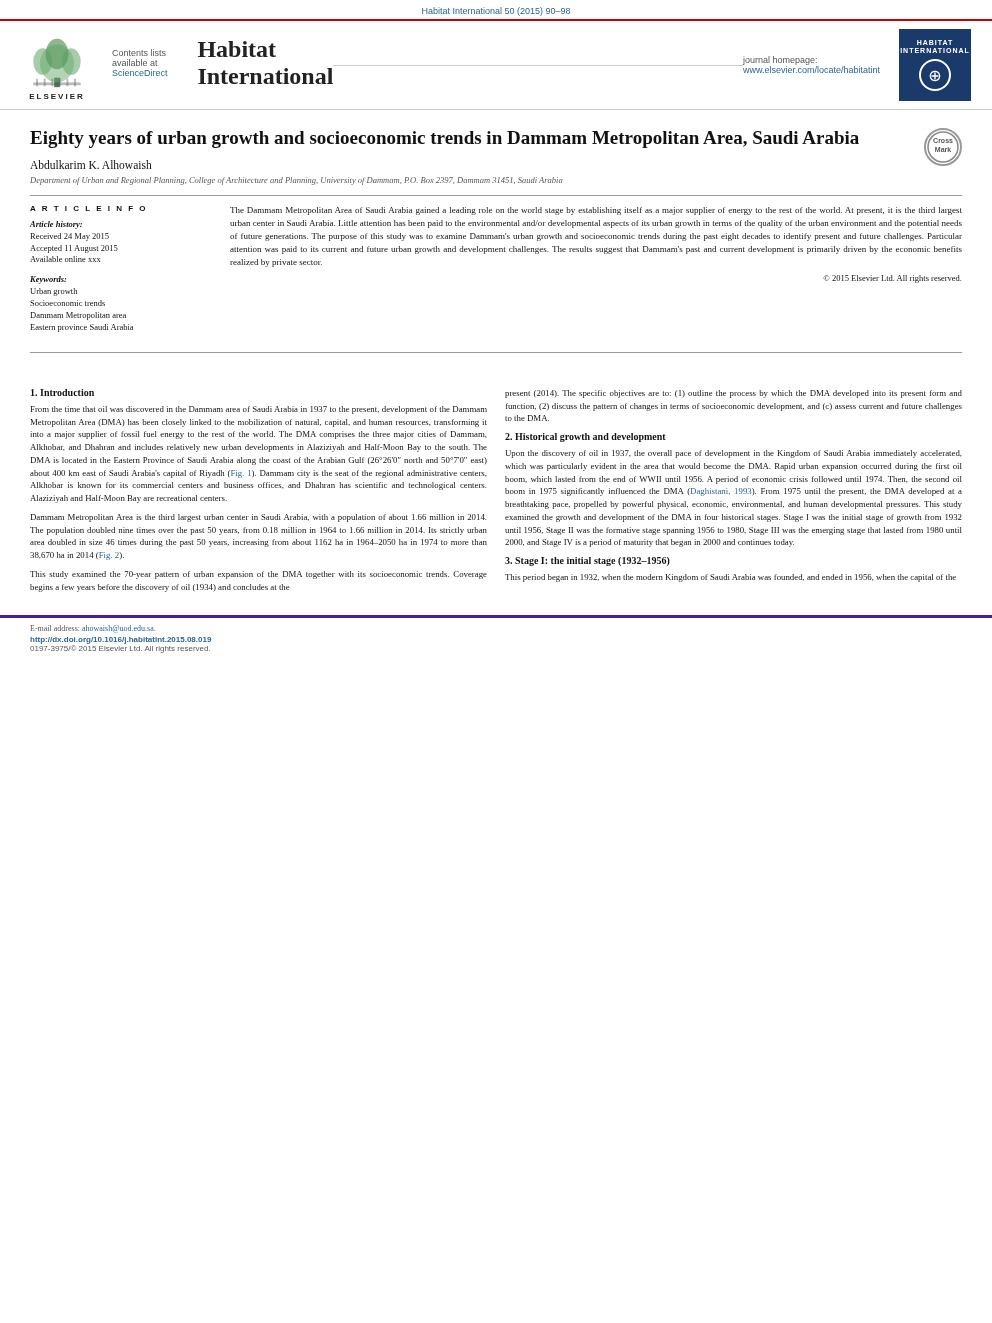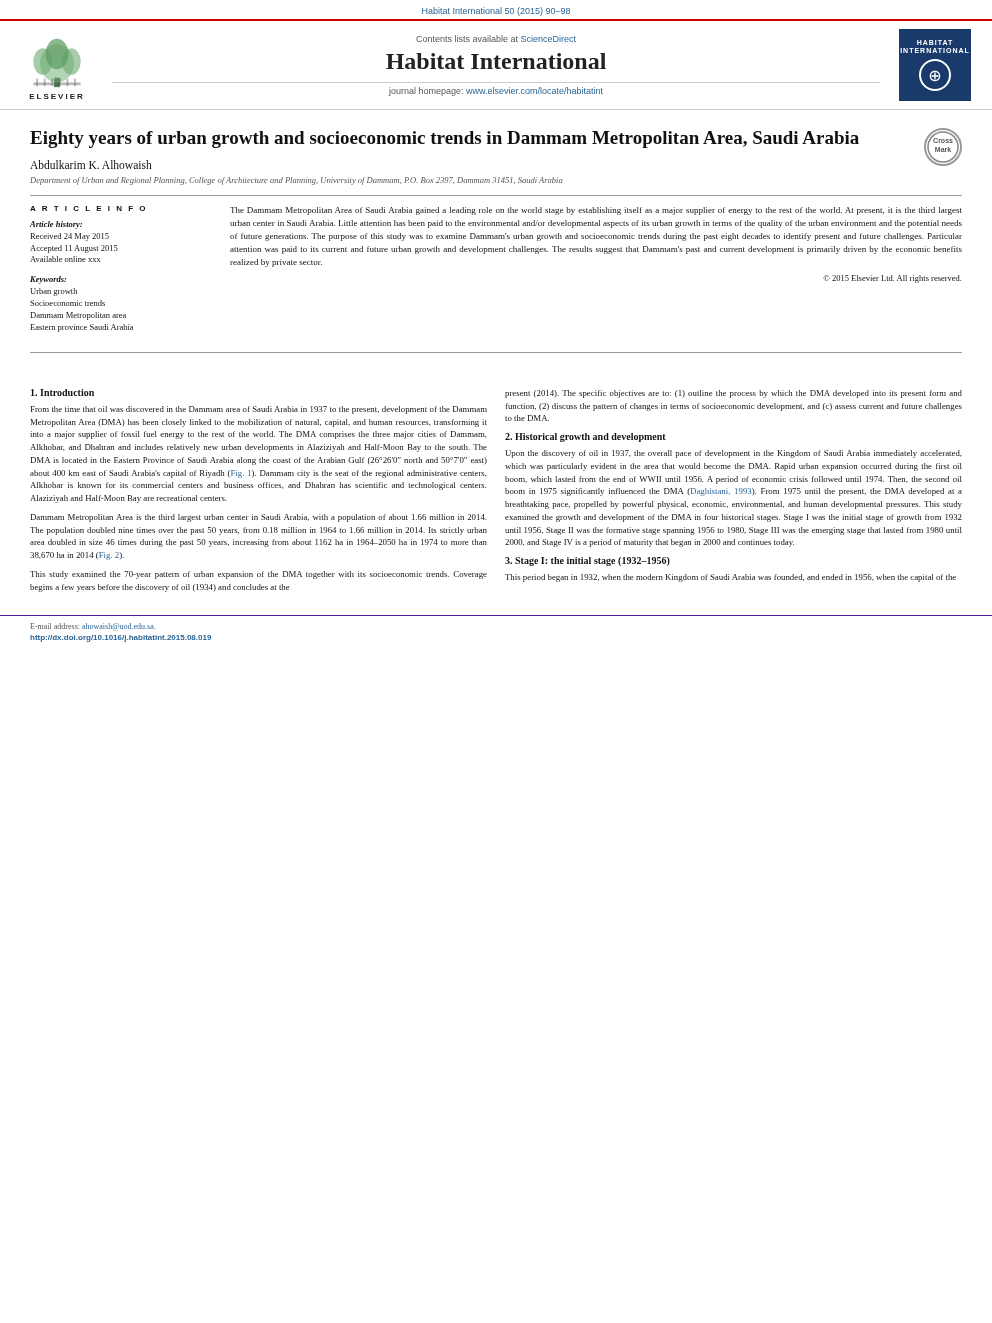--- a/index.html
+++ b/index.html
@@ -53,21 +53,20 @@
       font-weight: bold;
       letter-spacing: 2px;
       color: #222;
       margin-top: 2px;
       font-family: Arial, sans-serif;
     }
 
     .header-center {
       flex: 1;
       display: flex;
-      flex-direction: column;
       align-items: center;
       justify-content: center;
     }
 
     .sciencedirect-link {
       font-size: 9px;
       color: #555;
       font-family: Arial, sans-serif;
       margin-bottom: 4px;
     }
@@ -291,21 +290,21 @@
       margin-bottom: 6px;
     }
 
     .body-text .ref-link {
       color: #2a6496;
       text-decoration: none;
     }
 
     .footnote-area {
       padding: 6px 30px 4px 30px;
-      border-top: 1px solid #4c1d95;
+      border-top: 3px solid #4c1d95;
       margin-top: 6px;
     }
 
     .footnote-text {
       font-size: 8px;
       color: #555;
       font-family: 'Times New Roman', serif;
       margin-bottom: 2px;
     }
 
@@ -462,13 +461,14 @@
     </div>
   </div>
 </div>
 
 <div class="footnote-area">
   <div class="footnote-text">
     <span>E-mail address:</span>
     <a class="footnote-link" href="#">ahowaish@uod.edu.sa</a>.
   </div>
   <div class="doi-text">http://dx.doi.org/10.1016/j.habitatint.2015.08.019</div>
+  <div class="issn-text">0197-3975/© 2015 Elsevier Ltd. All rights reserved.</div>
 </div>
 
 </body></html>

